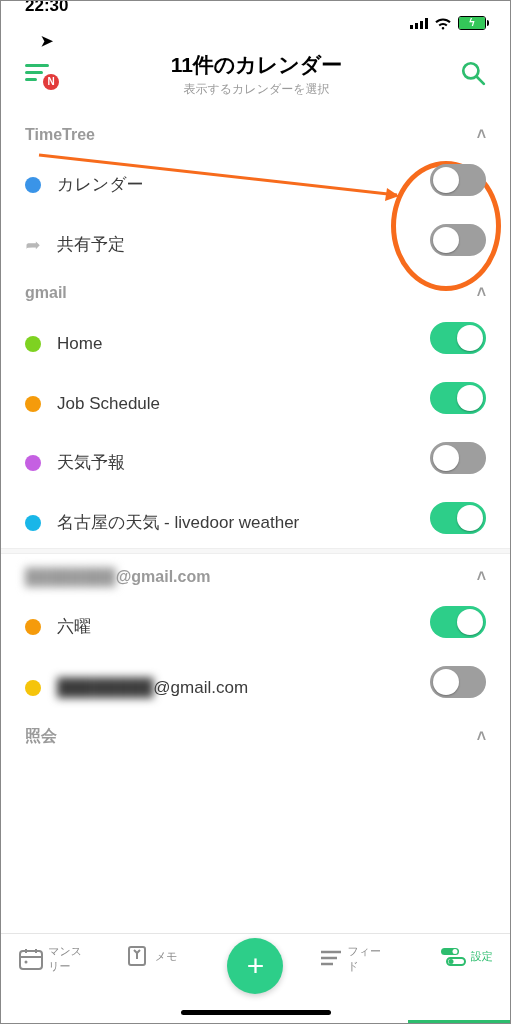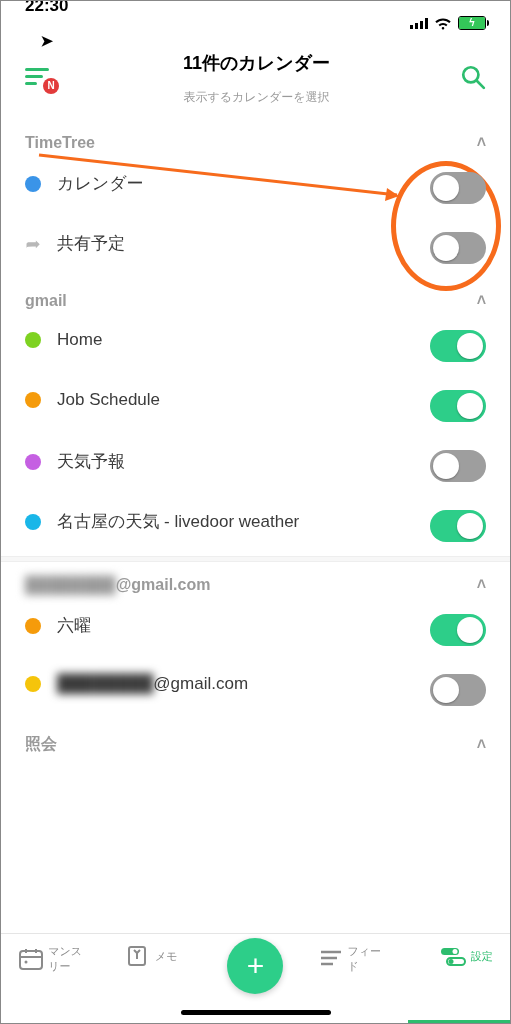--- a/index.html
+++ b/index.html
@@ -61,33 +61,33 @@
   .menu-lines span{ display:block; height:3px; background:#2dbd6e; border-radius:2px;}
   .menu-lines span:nth-child(1){width:24px;}
   .menu-lines span:nth-child(2){width:18px;}
   .menu-lines span:nth-child(3){width:12px;}
   .menu-badge{
     position:absolute; bottom:-4px; right:-6px; width:16px; height:16px;
     background:#e23b3b; color:#fff; border-radius:50%;
     font-size:10px; font-weight:700; display:flex; align-items:center; justify-content:center;
   }
   .header-titles{ text-align:center; }
-  .header-title{ font-size:18px; font-weight:800; }
-  .header-subtitle{ font-size:12px; color:#9a9a9a; margin-top:14px;}
+  .header-title{ font-size:21px; font-weight:800; }
+  .header-subtitle{ font-size:12px; color:#9a9a9a; margin-top:2px;}
   .search-btn svg{ width:26px; height:26px; }
 
   
   .content { flex:1; overflow-y:auto; }
   .section-header{
     display:flex; align-items:center; justify-content:space-between;
     padding: 14px 24px 6px; color:#9a9a9a; font-weight:700; font-size:16px;
   }
   .section-header .chev { color:#9a9a9a; font-size:16px; }
   .row {
-    display:flex; align-items:flex-start; justify-content:space-between;
+    display:flex; align-items:flex-end; justify-content:space-between;
     padding: 14px 24px;
   }
   .row-left{ display:flex; align-items:center; gap:16px; }
   .dot{ width:16px; height:16px; border-radius:50%; flex-shrink:0;}
   .share-arrow{ color:#b8b8b8; font-size:18px; width:16px; text-align:center;}
   .row-label{ font-size:17px; color:#3b3b3b; }
   .blurpart{ filter: blur(4px); }
   .toggle{
     width:56px; height:32px; border-radius:16px; position:relative;
     background:#9e9e9e; transition:.2s;

